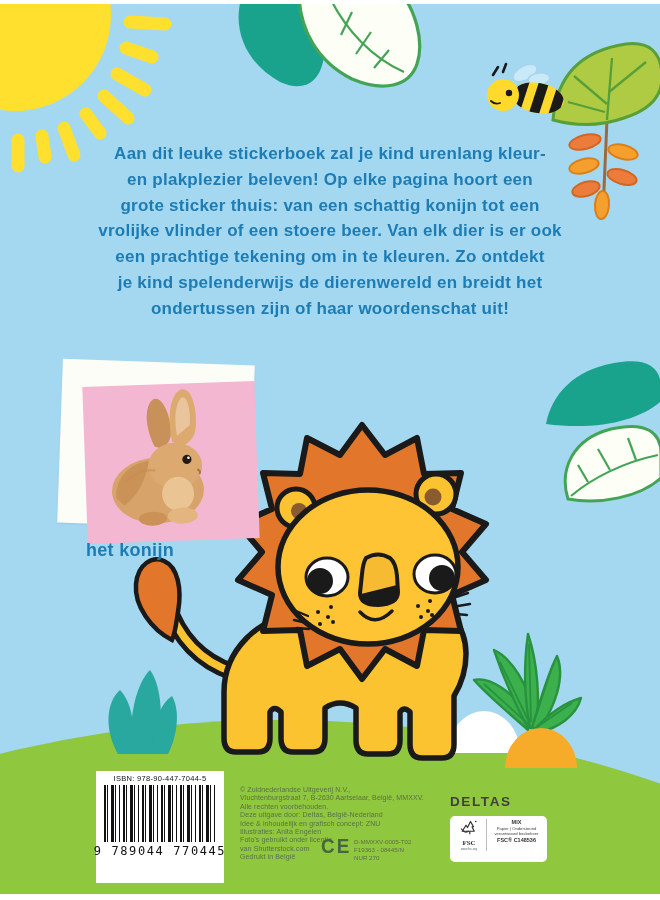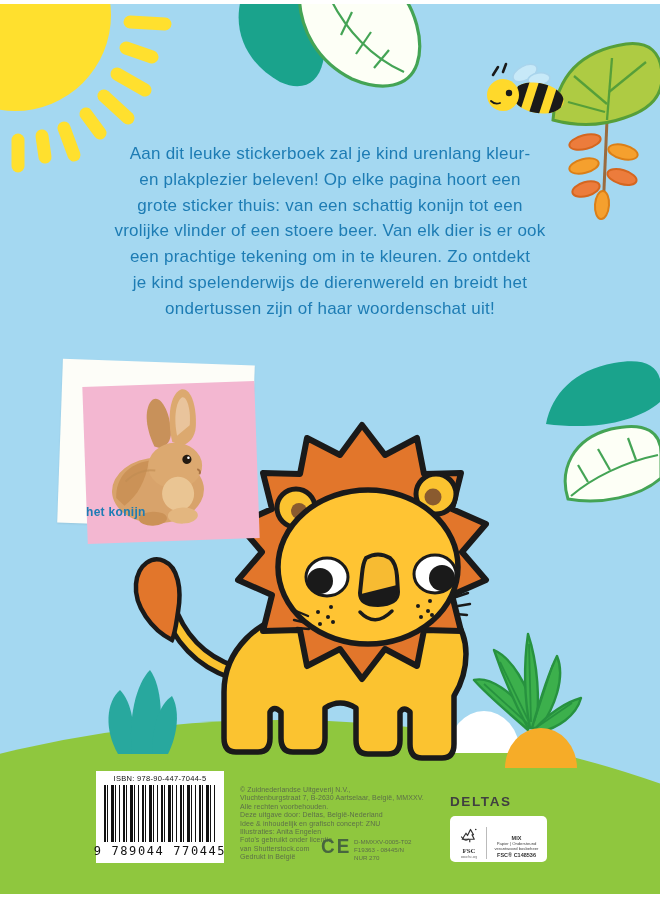--- a/index.html
+++ b/index.html
@@ -2,44 +2,44 @@
 <html><head>
 <meta charset="utf-8">
 <style>
   html,body{margin:0;padding:0;background:#fff;}
   #cover{position:relative;width:660px;height:900px;overflow:hidden;background:#A4D8F1;
          font-family:"Liberation Sans",sans-serif;}
   #scene{position:absolute;left:0;top:0;width:660px;height:900px;display:block;}
   .abs{position:absolute;}
   
   #blurb{left:40px;top:141px;width:580px;text-align:center;color:#1D7CB4;
-         font-size:17px;line-height:25.8px;font-weight:normal;letter-spacing:.25px;
+         font-size:17px;line-height:25.8px;font-weight:bold;letter-spacing:.25px;
          white-space:pre-line;}
   
   #card-white{left:60px;top:362px;width:192px;height:164px;background:#FDFDF8;
               transform:rotate(2deg);box-shadow:0 1px 2px rgba(0,0,0,.08);}
   #card-pink{left:85px;top:384px;width:172px;height:157px;background:#F3B7D1;
              transform:rotate(-2deg);}
-  #card-label{left:86px;top:505px;color:#1D7CB4;font-size:12px;font-weight:bold;letter-spacing:.3px;}
+  #card-label{left:86px;top:540px;color:#1D7CB4;font-size:18px;font-weight:bold;letter-spacing:.3px;}
   
-  #barcode-box{left:96px;top:771px;width:128px;height:92px;background:#fff;
+  #barcode-box{left:96px;top:771px;width:128px;height:112px;background:#fff;
                display:flex;flex-direction:column;align-items:center;padding:3px 4px;box-sizing:border-box;}
   #barcode-isbn{font-size:7.5px;color:#111;letter-spacing:.3px;white-space:nowrap;}
   #barcode-stripes{width:112px;height:57px;margin-top:2px;
      background:repeating-linear-gradient(90deg,#111 0 2px,#fff 2px 3px,#111 3px 4px,#fff 4px 7px,
      #111 7px 10px,#fff 10px 11px,#111 11px 12px,#fff 12px 15px,#111 15px 16px,#fff 16px 19px);}
   #barcode-digits{font-family:"DejaVu Sans Mono",monospace;font-size:12px;color:#111;
                   letter-spacing:1.6px;margin-top:2px;white-space:nowrap;}
   #colophon{left:240px;top:786px;color:#5D7048;font-size:7px;line-height:8.4px;letter-spacing:.1px;}
   #ce-mark{left:321px;top:835px;color:#47663F;font-size:18px;font-weight:bold;letter-spacing:2px;
            transform:scale(1.05,1.15);transform-origin:left top;}
   #print-codes{left:354px;top:838px;color:#5D7048;font-size:6.2px;line-height:7.8px;}
   #deltas-logo{left:450px;top:794px;color:#404040;font-size:13.5px;font-weight:800;letter-spacing:1.6px;}
   #fsc-label{left:450px;top:816px;width:97px;height:46px;background:#fff;border-radius:5px;
-             display:flex;align-items:flex-end;padding:3px 4px;box-sizing:border-box;color:#333;}
+             display:flex;align-items:flex-start;padding:3px 4px;box-sizing:border-box;color:#333;}
   #fsc-left{width:30px;text-align:center;border-right:1px solid #bbb;padding-right:2px;}
   #fsc-left .fsc-acronym{font-family:"Liberation Serif",serif;font-size:7px;font-weight:bold;line-height:7px;}
   #fsc-left .fsc-url{font-size:3px;line-height:4px;color:#666;}
   #fsc-right{flex:1;text-align:center;padding-left:3px;}
   #fsc-right .fsc-grade{font-size:5.5px;font-weight:bold;line-height:6.5px;}
   #fsc-right .fsc-line{font-size:4.2px;line-height:5px;color:#444;}
   #fsc-right .fsc-license{font-size:5.5px;font-weight:bold;line-height:7px;margin-top:1px;}
   .edge{left:0;width:660px;background:#fff;}
 </style>
 </head>

